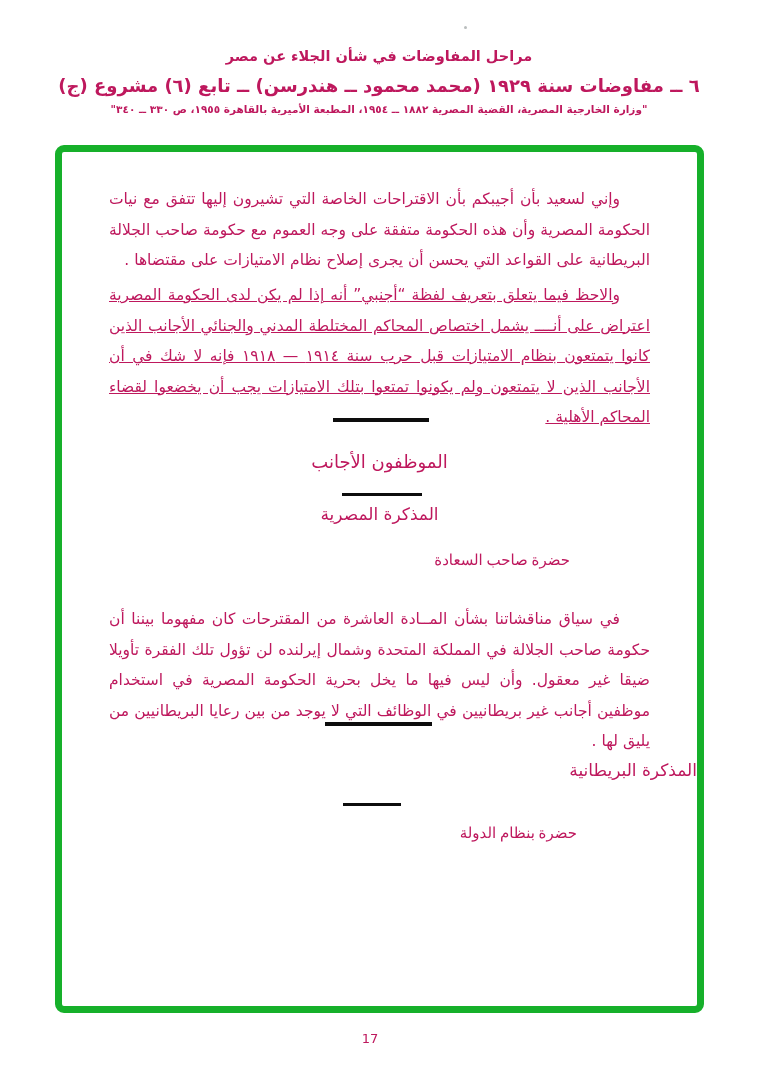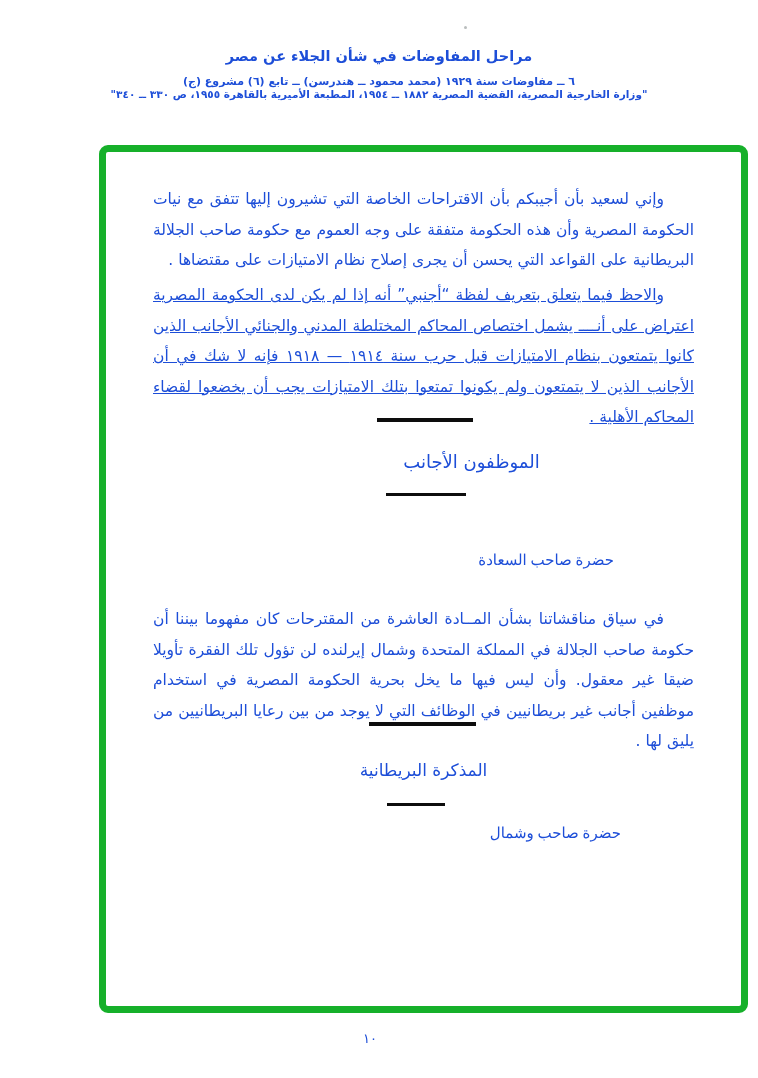--- a/index.html
+++ b/index.html
@@ -21,42 +21,41 @@
   .header {
     position: absolute;
     top: 48px;
     left: 0;
     right: 0;
     text-align: center;
     font-weight: bold;
     direction: rtl;
   }
   .header-line1 { font-size: 14.5px; margin-bottom: 11px; letter-spacing: 0.2px; }
-  .header-line2 { font-size: 11px; }
+  .header-line2 { font-size: 18px; margin-bottom: 7px; }
   .header-line3 { font-size: 10.5px; }
 
   .scan-speck {
     position: absolute;
     left: 464px; top: 26px;
     width: 3px; height: 3px;
     background: #b9bdbd;
     border-radius: 50%;
   }
 
   
   .green-box {
     position: absolute;
     left: 55px;
     top: 145px;
     width: 635px;
     height: 854px;
     border-style: solid;
     border-width: 7px;
     border-radius: 9px;
-    margin-left: 44px;
   }
 
   
   .para {
     position: absolute;
     right: 47px;
     width: 541px;
     font-size: 15.5px;
     line-height: 30.5px;
     text-align: justify;
@@ -79,23 +78,23 @@
   .underline-2 { top: 651px; left: 281px; width: 58px; height: 3px; }
 
   .section-heading {
     position: absolute;
     left: 0;
     width: 100%;
     text-align: center;
     font-size: 18px;
     direction: rtl;
   }
-  .heading-foreign { top: 299px; padding-left: 48px; }
+  .heading-foreign { top: 299px; }
   .heading-egy-memo { top: 352px; font-size: 17px; }
-  .heading-brit-memo { top: 608px; font-size: 17px; }
+  .heading-brit-memo { top: 608px; font-size: 17px; text-align: right; }
 
   .salutation {
     position: absolute;
     font-size: 15px;
     direction: rtl;
     font-family: Liberation Serif, serif;
   }
   .salutation-1 { top: 399px; right: 127px; }
   .salutation-2 { top: 672px; right: 120px; }
 
@@ -105,21 +104,21 @@
     top: 1031px;
     left: 0;
     right: 18px;
     text-align: center;
     font-size: 13px;
   }
 </style>
 </head>
 <body>
 
-<div class="page" style="color: #1d4ed8;">
+<div class="page" style="color: #be185d;">
 
   <div class="scan-speck"></div>
 
   <div class="header">
     <div class="header-line1">مراحل المفاوضات في شأن الجلاء عن مصر</div>
     <div class="header-line2">٦ ــ مفاوضات سنة ١٩٢٩ (محمد محمود ــ هندرسن) ــ تابع (٦) مشروع (ج)</div>
     <div class="header-line3">"وزارة الخارجية المصرية، القضية المصرية ١٨٨٢ ــ ١٩٥٤، المطبعة الأميرية بالقاهرة ١٩٥٥، ص ٣٣٠ ــ ٣٤٠"</div>
   </div>
 
   <div class="green-box" id="green-box" style="border-color: rgb(22, 176, 42);">
@@ -127,31 +126,32 @@
     <div class="para para1">وإني لسعيد بأن أجيبكم بأن الاقتراحات الخاصة التي تشيرون إليها تتفق مع نيات الحكومة المصرية وأن هذه الحكومة متفقة على وجه العموم مع حكومة صاحب الجلالة البريطانية على القواعد التي يحسن أن يجرى إصلاح نظام الامتيازات على مقتضاها .</div>
 
     <div class="para para2">والاحظ فيما يتعلق بتعريف لفظة “أجنبي” أنه إذا لم يكن لدى الحكومة المصرية اعتراض على أنــــ يشمل اختصاص المحاكم المختلطة المدني والجنائي الأجانب الذين كانوا يتمتعون بنظام الامتيازات قبل حرب سنة ١٩١٤ — ١٩١٨ فإنه لا شك في أن الأجانب الذين لا يتمتعون ولم يكونوا تمتعوا بتلك الامتيازات يجب أن يخضعوا لقضاء المحاكم الأهلية .</div>
 
     <div class="divider divider-1"></div>
 
     <div class="section-heading heading-foreign">الموظفون الأجانب</div>
 
     <div class="divider underline-1"></div>
 
+    <div class="section-heading heading-egy-memo">المذكرة المصرية</div>
 
     <div class="salutation salutation-1">حضرة صاحب السعادة</div>
 
     <div class="para para3">في سياق مناقشاتنا بشأن المــادة العاشرة من المقترحات كان مفهوما بيننا أن حكومة صاحب الجلالة في المملكة المتحدة وشمال إيرلنده لن تؤول تلك الفقرة تأويلا ضيقا غير معقول. وأن ليس فيها ما يخل بحرية الحكومة المصرية في استخدام موظفين أجانب غير بريطانيين في الوظائف التي لا يوجد من بين رعايا البريطانيين من يليق لها .</div>
 
     <div class="divider divider-2"></div>
 
     <div class="section-heading heading-brit-memo">المذكرة البريطانية</div>
 
     <div class="divider underline-2"></div>
 
-    <div class="salutation salutation-2">حضرة صاحب وشمال</div>
+    <div class="salutation salutation-2">حضرة بنظام الدولة</div>
 
 
   </div>
 
-  <div class="page-number">١٠</div>
+  <div class="page-number">17</div>
 
 </div>
 
 </body></html>

